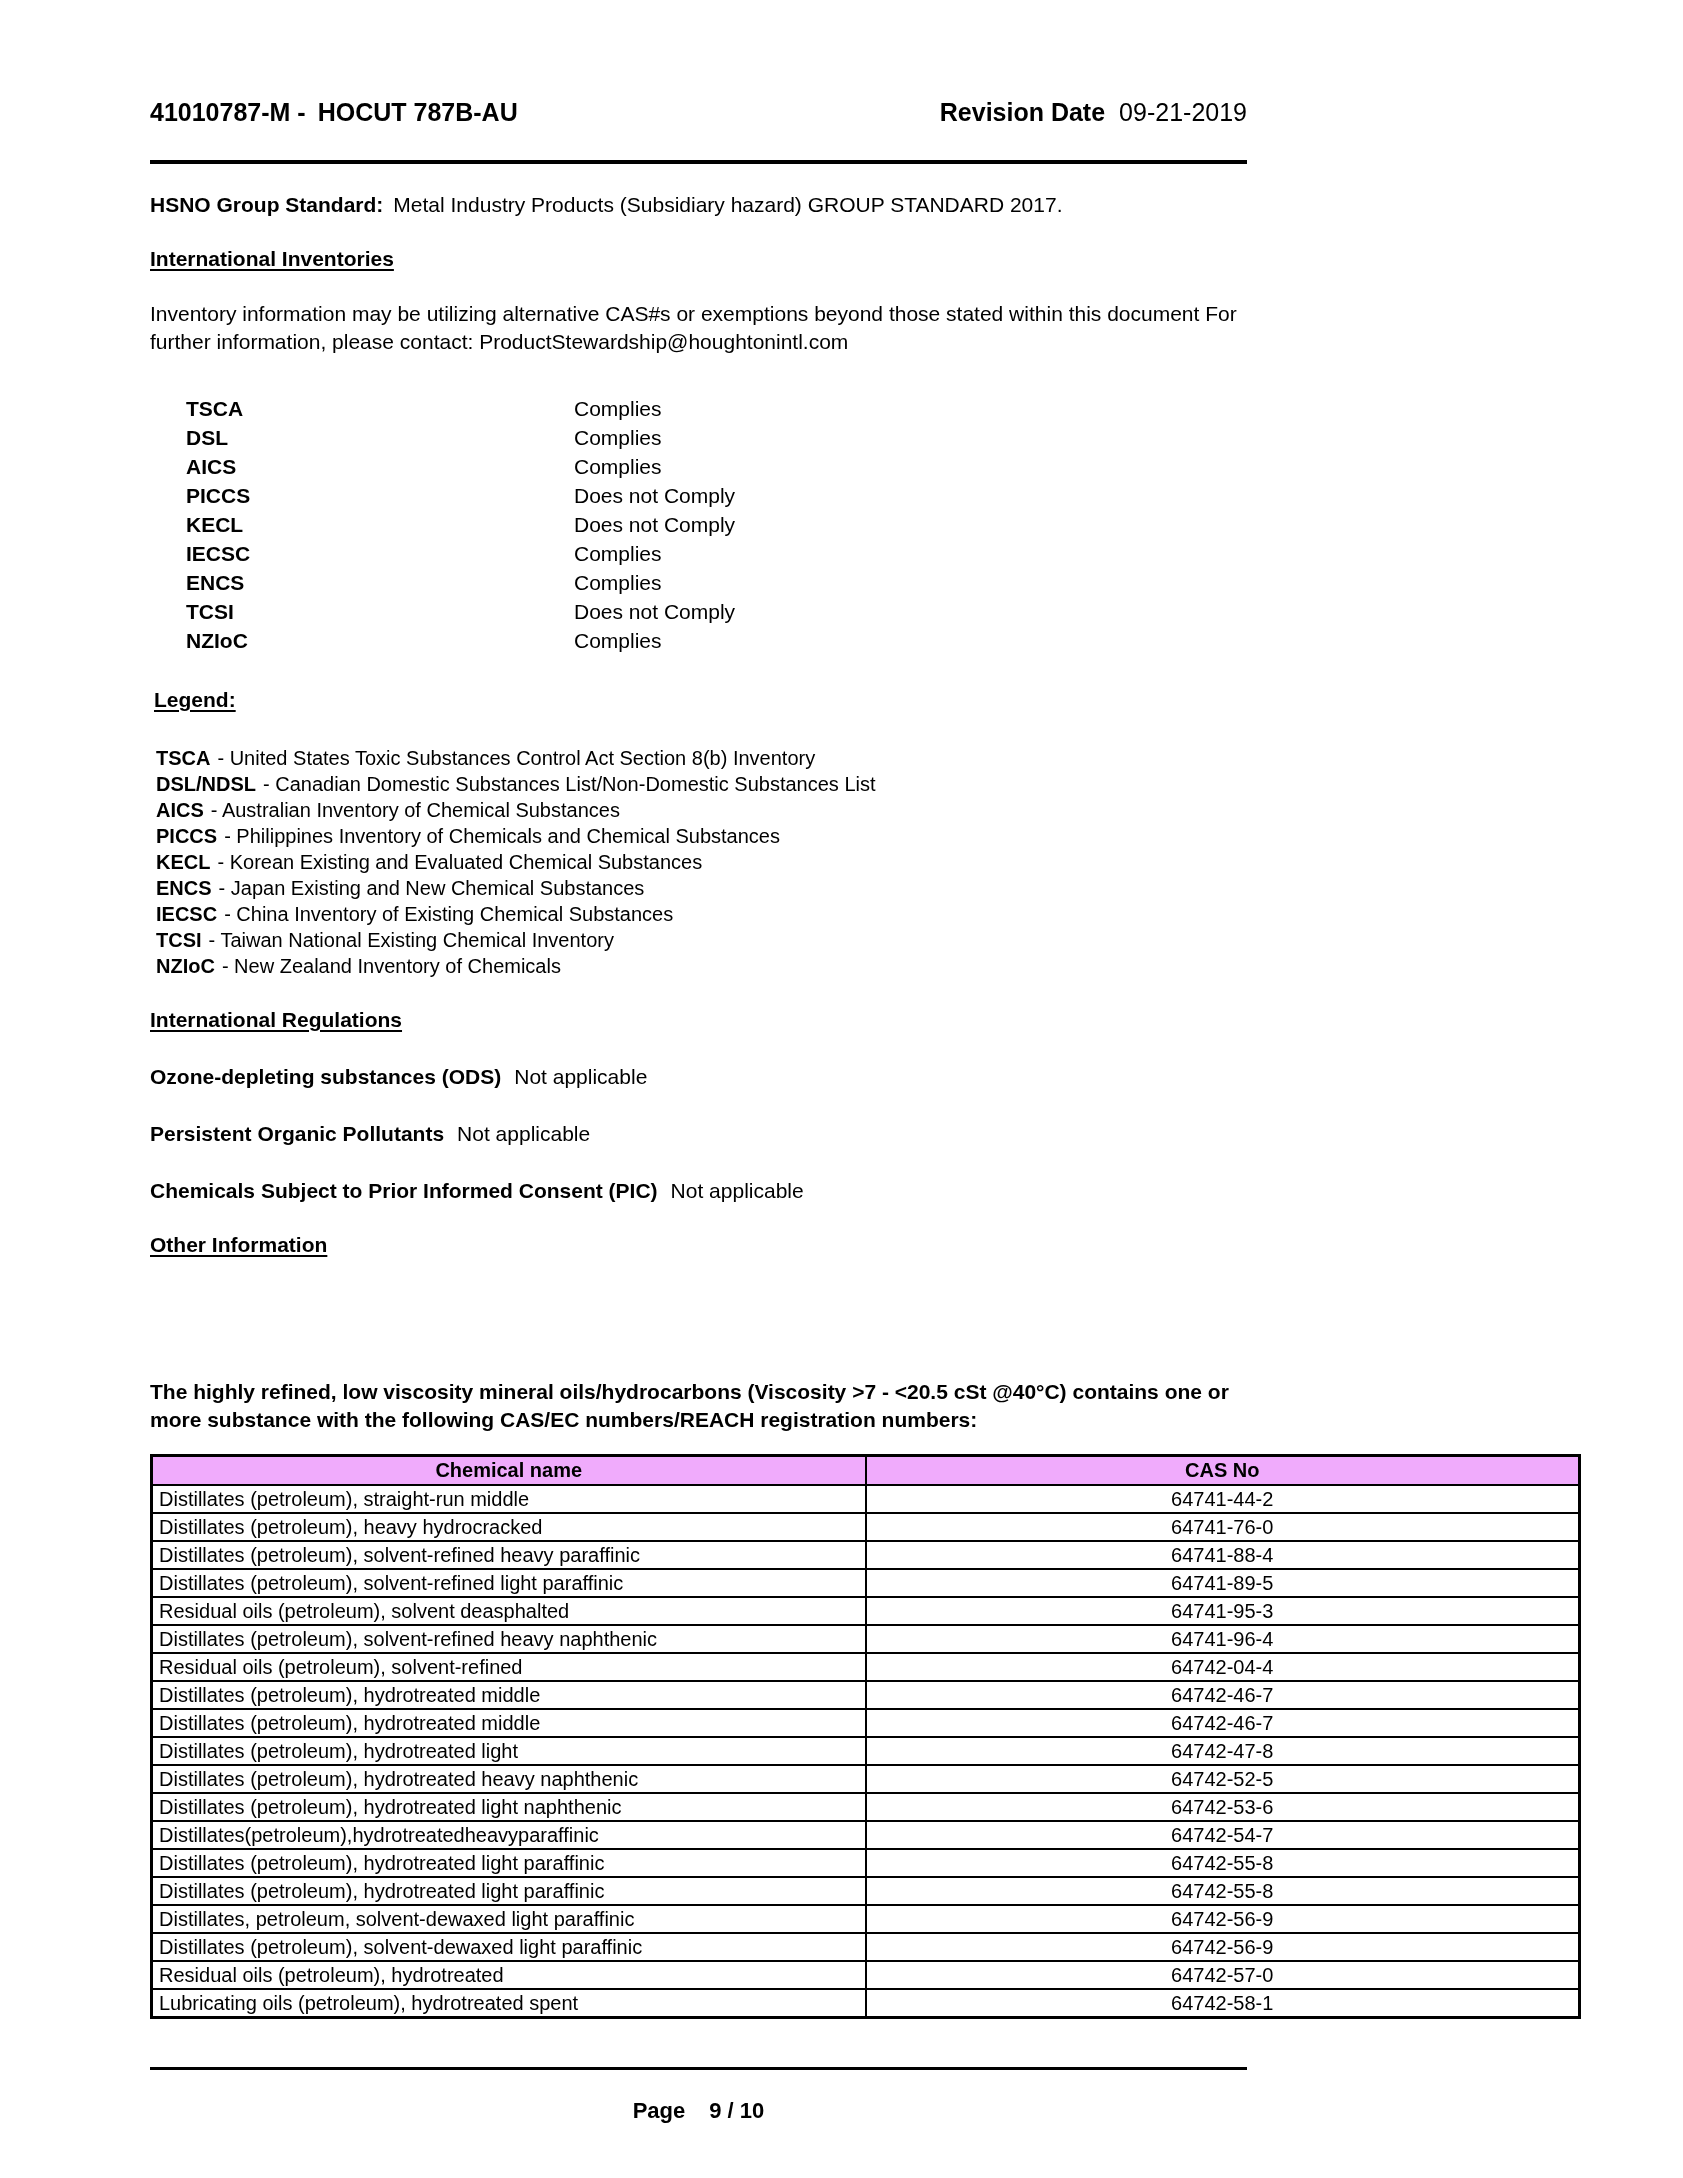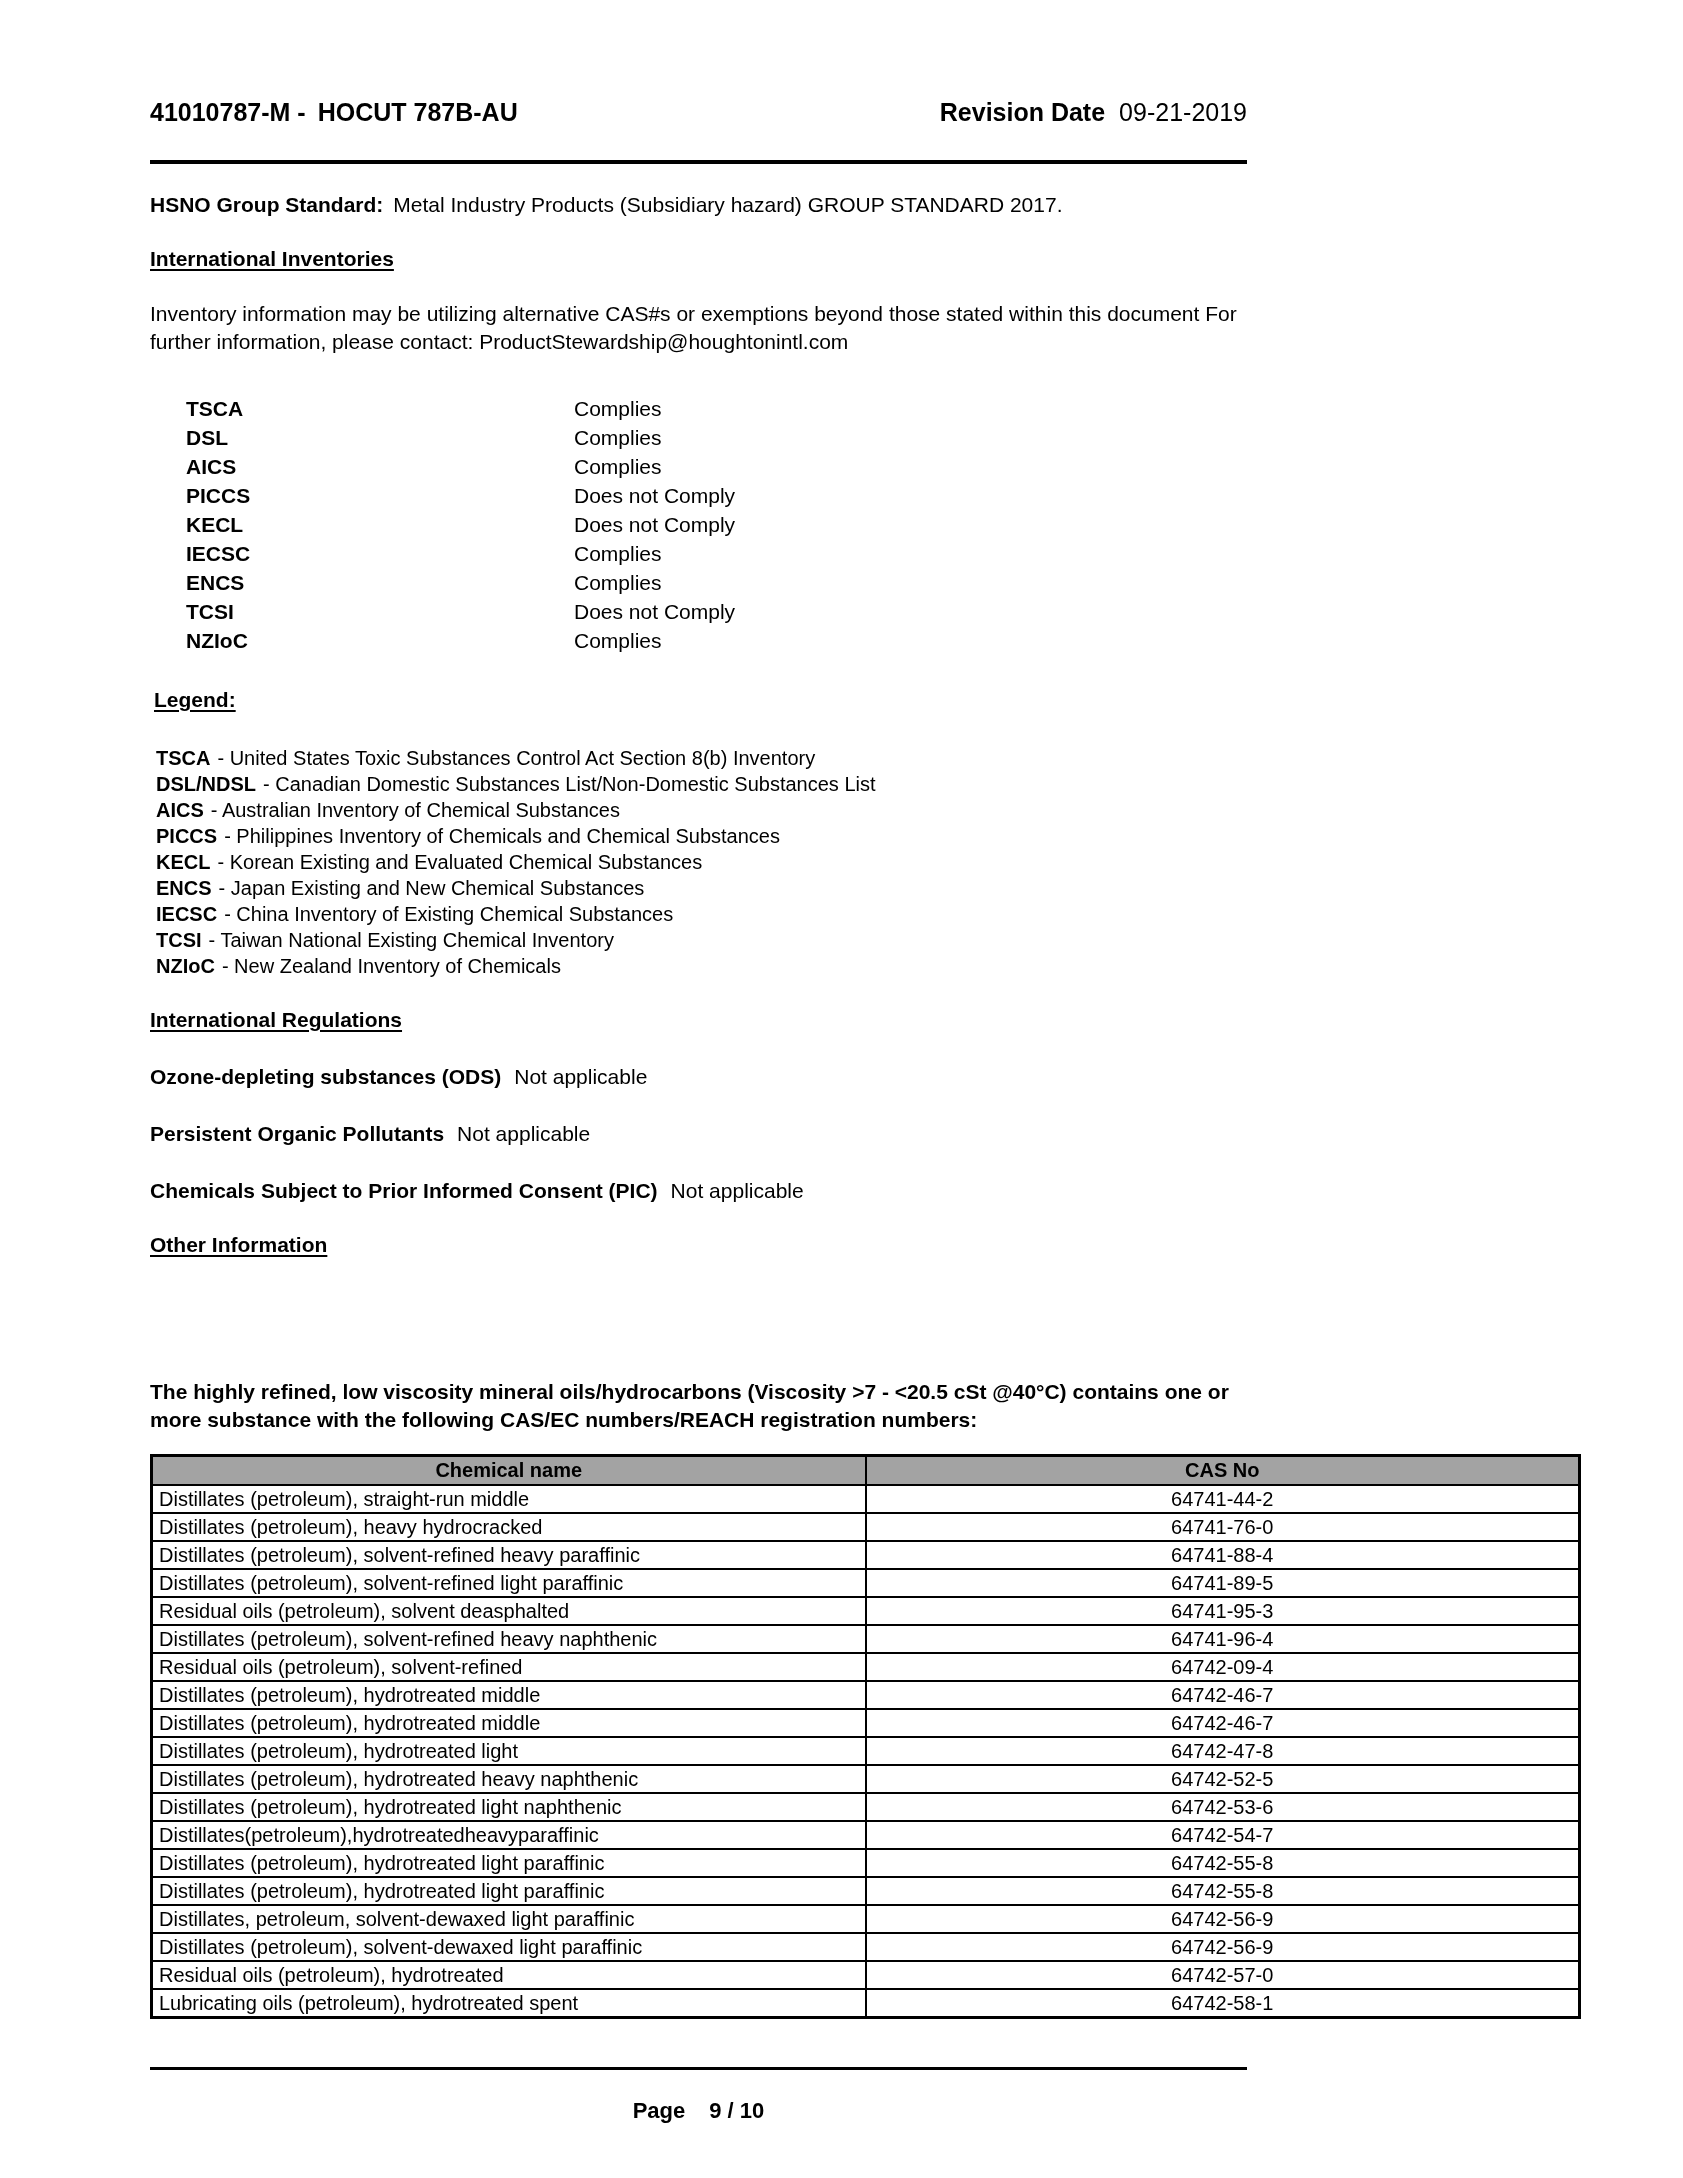--- a/index.html
+++ b/index.html
@@ -46,21 +46,21 @@
   .reg-row { margin-top:31px; font-size:21px; line-height:26px; }
   .reg-label { font-weight:bold; }
   .reg-value { margin-left:13px; }
 
   
   .statement { margin-top:120px; font-size:21px; line-height:28px; font-weight:bold; max-width:1445px; }
 
   
   .cas-table { margin-top:20px; width:1431px; border-collapse:collapse;
     border:3px solid #000; font-size:20px; table-layout:fixed; }
-  .cas-table th { background:#a3a3a3; border:2px solid #000; font-weight:bold;
+  .cas-table th { background:#f0abfc; border:2px solid #000; font-weight:bold;
     text-align:center; padding:2px 4px; line-height:23px; }
   .cas-table td { border:2px solid #000; padding:1px 6px; line-height:24px;
     overflow:hidden; white-space:nowrap; }
   .td-name { text-align:left; }
   .td-cas { text-align:center; }
   .col-name { width:50%; } .col-cas { width:50%; }
 
   
   .footer-page { margin-top:28px; text-align:center; font-size:22px; font-weight:bold; }
   .page-value { margin-left:24px; }
@@ -158,21 +158,21 @@
         <tr>
           <td class="td-name">Residual oils (petroleum), solvent deasphalted</td>
           <td class="td-cas">64741-95-3</td>
         </tr>
         <tr>
           <td class="td-name">Distillates (petroleum), solvent-refined heavy naphthenic</td>
           <td class="td-cas">64741-96-4</td>
         </tr>
         <tr>
           <td class="td-name">Residual oils (petroleum), solvent-refined</td>
-          <td class="td-cas">64742-09-4</td>
+          <td class="td-cas">64742-04-4</td>
         </tr>
         <tr>
           <td class="td-name">Distillates (petroleum), hydrotreated middle</td>
           <td class="td-cas">64742-46-7</td>
         </tr>
         <tr>
           <td class="td-name">Distillates (petroleum), hydrotreated middle</td>
           <td class="td-cas">64742-46-7</td>
         </tr>
         <tr>

